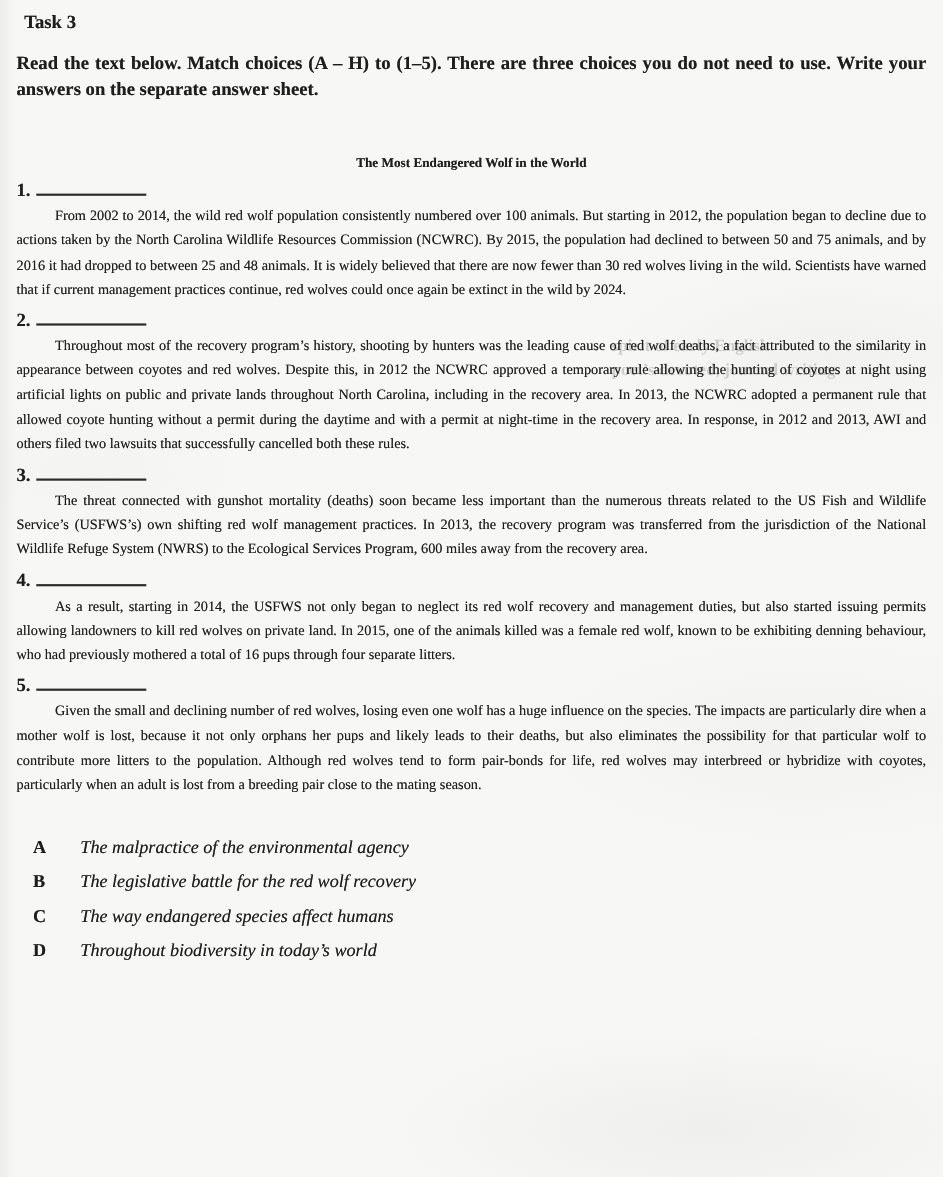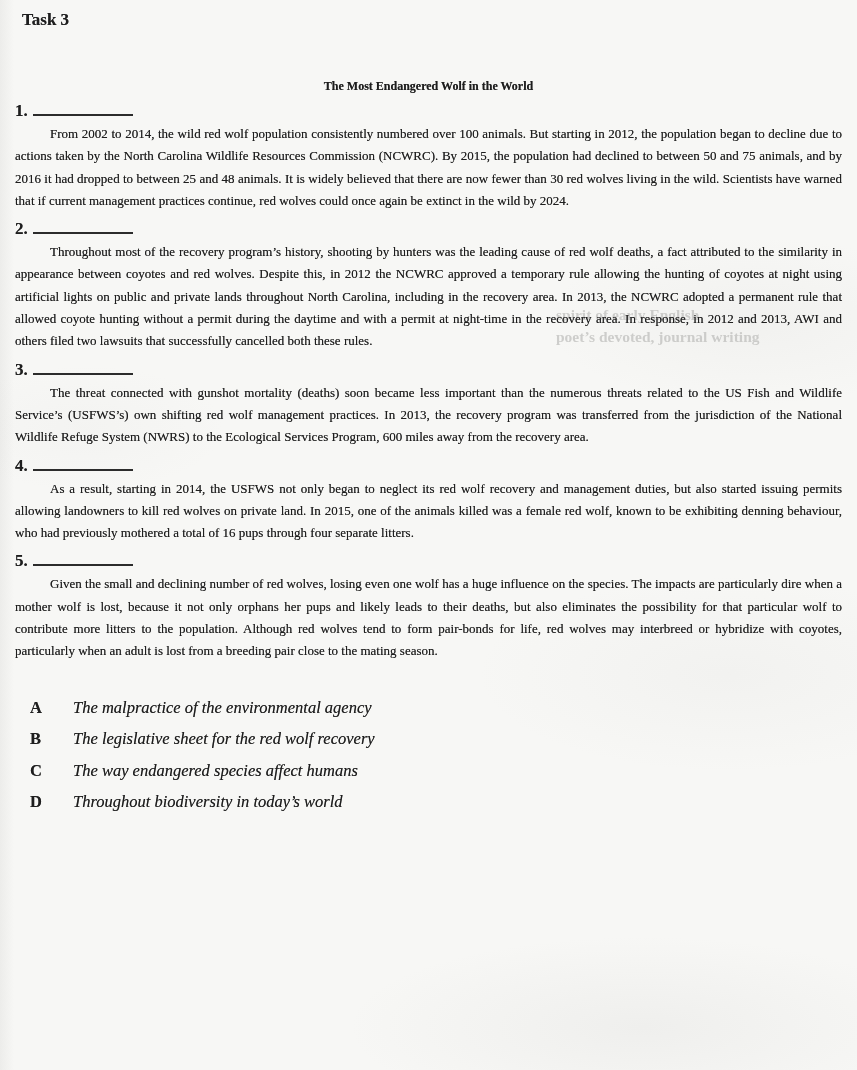--- a/index.html
+++ b/index.html
@@ -104,20 +104,21 @@
 
 <div class="page">
 
   <div class="bleed bleed-2">poet’s devoted, journal writing</div>
   <div class="bleed bleed-1">spirit of early English</div>
 
   <div class="content">
 
     <div class="task-label ink">Task 3</div>
 
+    <div class="instructions ink">Read the text below. Match choices (A – H) to (1–5). There are three choices you do not need to use. Write your answers on the separate answer sheet.</div>
 
     <div class="doc-title ink">The Most Endangered Wolf in the World</div>
 
     <div class="item">
       <div class="item-number-row ink">
         <span>1.</span><span class="answer-blank"></span>
       </div>
       <p class="para ink">From 2002 to 2014, the wild red wolf population consistently numbered over 100 animals. But starting in 2012, the population began to decline due to actions taken by the North Carolina Wildlife Resources Commission (NCWRC). By 2015, the population had declined to between 50 and 75 animals, and by 2016 it had dropped to between 25 and 48 animals. It is widely believed that there are now fewer than 30 red wolves living in the wild. Scientists have warned that if current management practices continue, red wolves could once again be extinct in the wild by 2024.</p>
     </div>
 
@@ -149,21 +150,21 @@
       <p class="para ink">Given the small and declining number of red wolves, losing even one wolf has a huge influence on the species. The impacts are particularly dire when a mother wolf is lost, because it not only orphans her pups and likely leads to their deaths, but also eliminates the possibility for that particular wolf to contribute more litters to the population. Although red wolves tend to form pair-bonds for life, red wolves may interbreed or hybridize with coyotes, particularly when an adult is lost from a breeding pair close to the mating season.</p>
     </div>
 
     <div class="choices">
       <div class="choice-row">
         <span class="choice-letter ink">A</span>
         <span class="choice-text ink">The malpractice of the environmental agency</span>
       </div>
       <div class="choice-row">
         <span class="choice-letter ink">B</span>
-        <span class="choice-text ink">The legislative sheet for the red wolf recovery</span>
+        <span class="choice-text ink">The legislative battle for the red wolf recovery</span>
       </div>
       <div class="choice-row">
         <span class="choice-letter ink">C</span>
         <span class="choice-text ink">The way endangered species affect humans</span>
       </div>
       <div class="choice-row">
         <span class="choice-letter ink">D</span>
         <span class="choice-text ink">Throughout biodiversity in today’s world</span>
       </div>
     </div>

